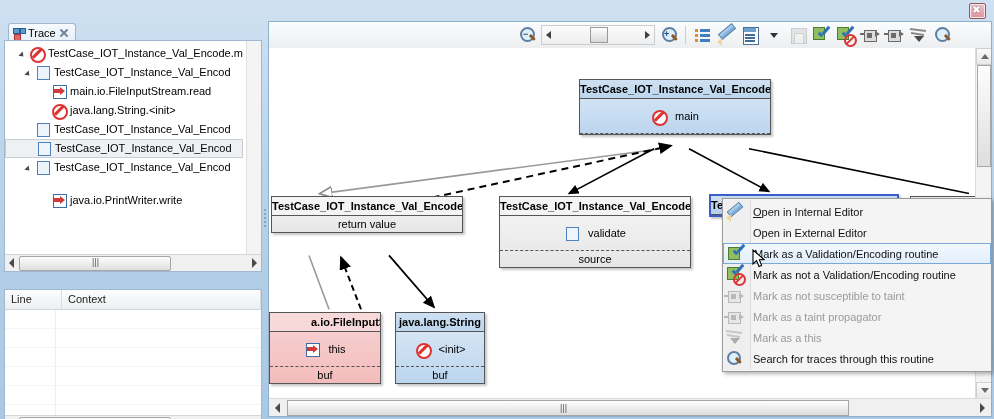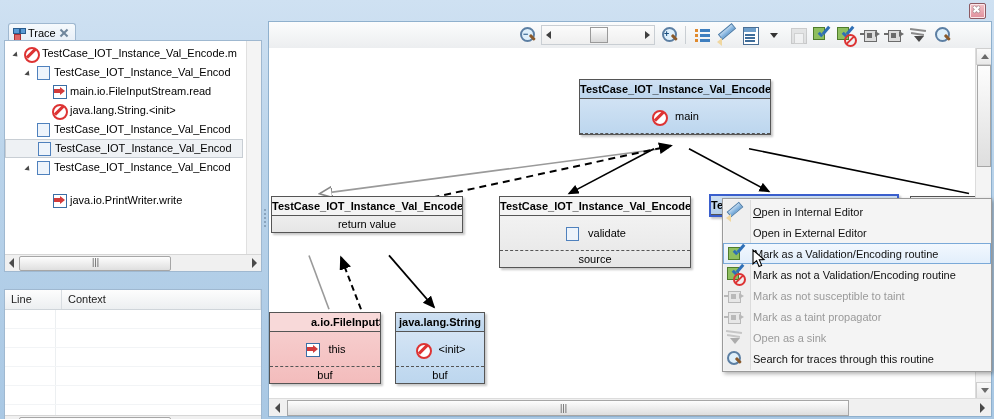--- a/index.html
+++ b/index.html
@@ -247,21 +247,21 @@
             <i class="b2"></i>
             <i class="b3"></i>
         </span>
         <span class="lbl">Trace</span>
         <span class="tabclose"></span>
       </div>
     </div>
 
     <div class="treebox">
       <div class="tree" id="tree">
-          <div class="trow" style="padding-left: 6px;">
+          <div class="trow" style="padding-left: 12px;">
             <span class="twist open"></span>
             <span class="ico ico-noentry">
               <i class="arwt"></i>
               <i class="arw"></i>
               <i class="ring"></i>
               <i class="bar"></i>
             </span>
             <span>TestCase_IOT_Instance_Val_Encode.m</span>
           </div>
           <div class="trow" style="padding-left: 18px;">
@@ -640,21 +640,21 @@
             <i class="ra" style="top:8px"></i>
           </span>
           <span class="mtxt">Mark as a taint propagator</span>
         </div>
         <div class="mi dis">
           <span class="mico ic-sink">
             <i class="l1" style="top:4px"></i>
             <i class="l2" style="top:8px"></i>
             <i class="ar" style="top:11px"></i>
           </span>
-          <span class="mtxt">Open as a sink</span>
+          <span class="mtxt">Mark as a this</span>
         </div>
         <div class="mi">
           <span class="mico">
             <div class="mag" style="left:4px;top:3px;width:10px;height:10px"></div>
             <div class="mag-h" style="left:12px;top:11px"></div>
           </span>
           <span class="mtxt">Search for traces through this routine</span>
         </div>
       </div>
   </div>

